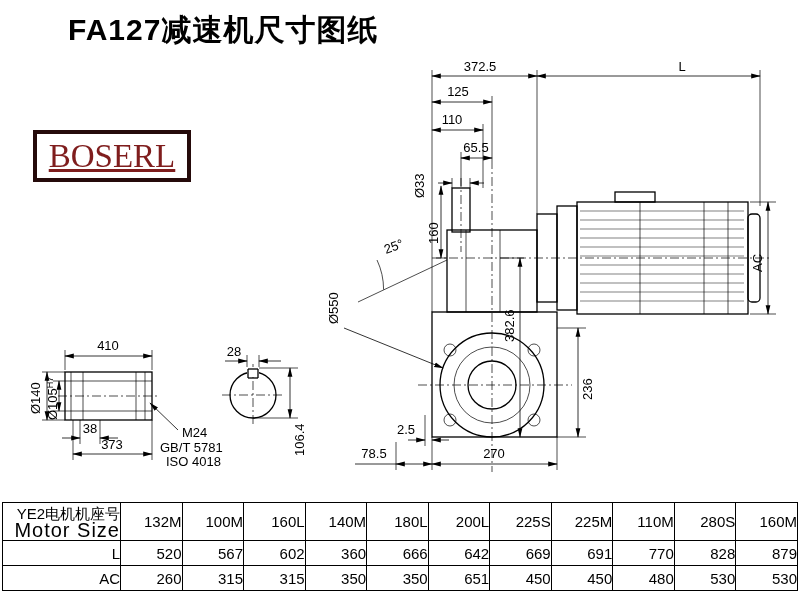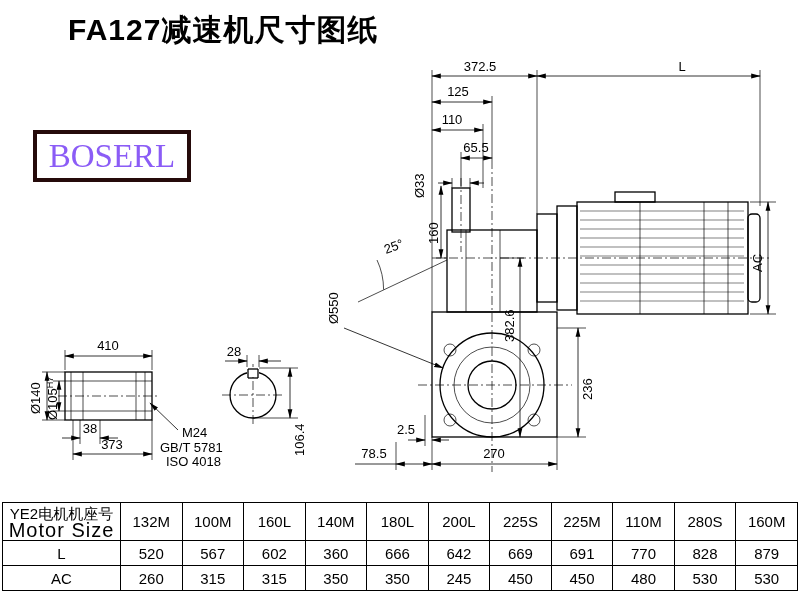--- a/index.html
+++ b/index.html
@@ -1,32 +1,32 @@
 <!DOCTYPE html>
 <html><head>
 <meta charset="utf-8">
 <style>
   html,body{margin:0;padding:0;}
   body{width:800px;height:614px;position:relative;background:#fff;overflow:hidden;
        font-family:"Liberation Sans",sans-serif;color:#000;}
   .title{position:absolute;left:28px;top:10px;font-size:30px;font-weight:bold;letter-spacing:1px;margin-left:40px;}
   .logo{position:absolute;left:33px;top:130px;width:150px;height:44px;border:4px solid #250a0a;
         background:#fff;display:flex;align-items:center;justify-content:center;}
-  .logo span{font-family:"Liberation Serif",serif;font-size:33px;color:#8b5cf6;
-        line-height:1;text-align:center;}
+  .logo span{font-family:"Liberation Serif",serif;font-size:33px;color:#7f1d1d;
+        text-decoration:underline;line-height:1;text-align:center;}
   svg.drawing{position:absolute;left:0;top:0;}
   svg text{font-family:"Liberation Sans",sans-serif;font-size:13px;fill:#000;}
   .out{fill:none;stroke:#000;stroke-width:1.3;}
   .t{stroke:#000;stroke-width:.7;fill:none;}
   .fin{stroke:#000;stroke-width:.5;fill:none;}
   .dim{stroke:#000;stroke-width:.8;fill:none;}
   .cl{stroke:#000;stroke-width:.7;stroke-dasharray:9 3 2 3;fill:none;}
   #arrA path,#arrB path{fill:#000;}
   table.tbl{position:absolute;left:2px;top:502px;width:796px;border-collapse:collapse;table-layout:fixed;}
-  table.tbl th,table.tbl td{border:1px solid #000;text-align:center;vertical-align:middle;
+  table.tbl th,table.tbl td{border:1px solid #000;text-align:right;vertical-align:middle;
         font-weight:normal;padding:0;background:#fff;font-size:15px;}
   tr.hr{height:38px;}
   tr.dr{height:25px;}
   .cn{font-size:15px;line-height:17px;}
   .en{font-size:20px;line-height:16px;letter-spacing:1px;}
 </style>
 </head>
 <body>
 
 <div class="title">FA127减速机尺寸图纸</div>
@@ -258,21 +258,21 @@
     <td>828</td>
     <td>879</td>
   </tr>
   <tr class="dr">
     <th>AC</th>
     <td>260</td>
     <td>315</td>
     <td>315</td>
     <td>350</td>
     <td>350</td>
-    <td>245</td>
+    <td>651</td>
     <td>450</td>
     <td>450</td>
     <td>480</td>
     <td>530</td>
     <td>530</td>
   </tr>
   </tbody>
 </table>
 
 </body></html>

